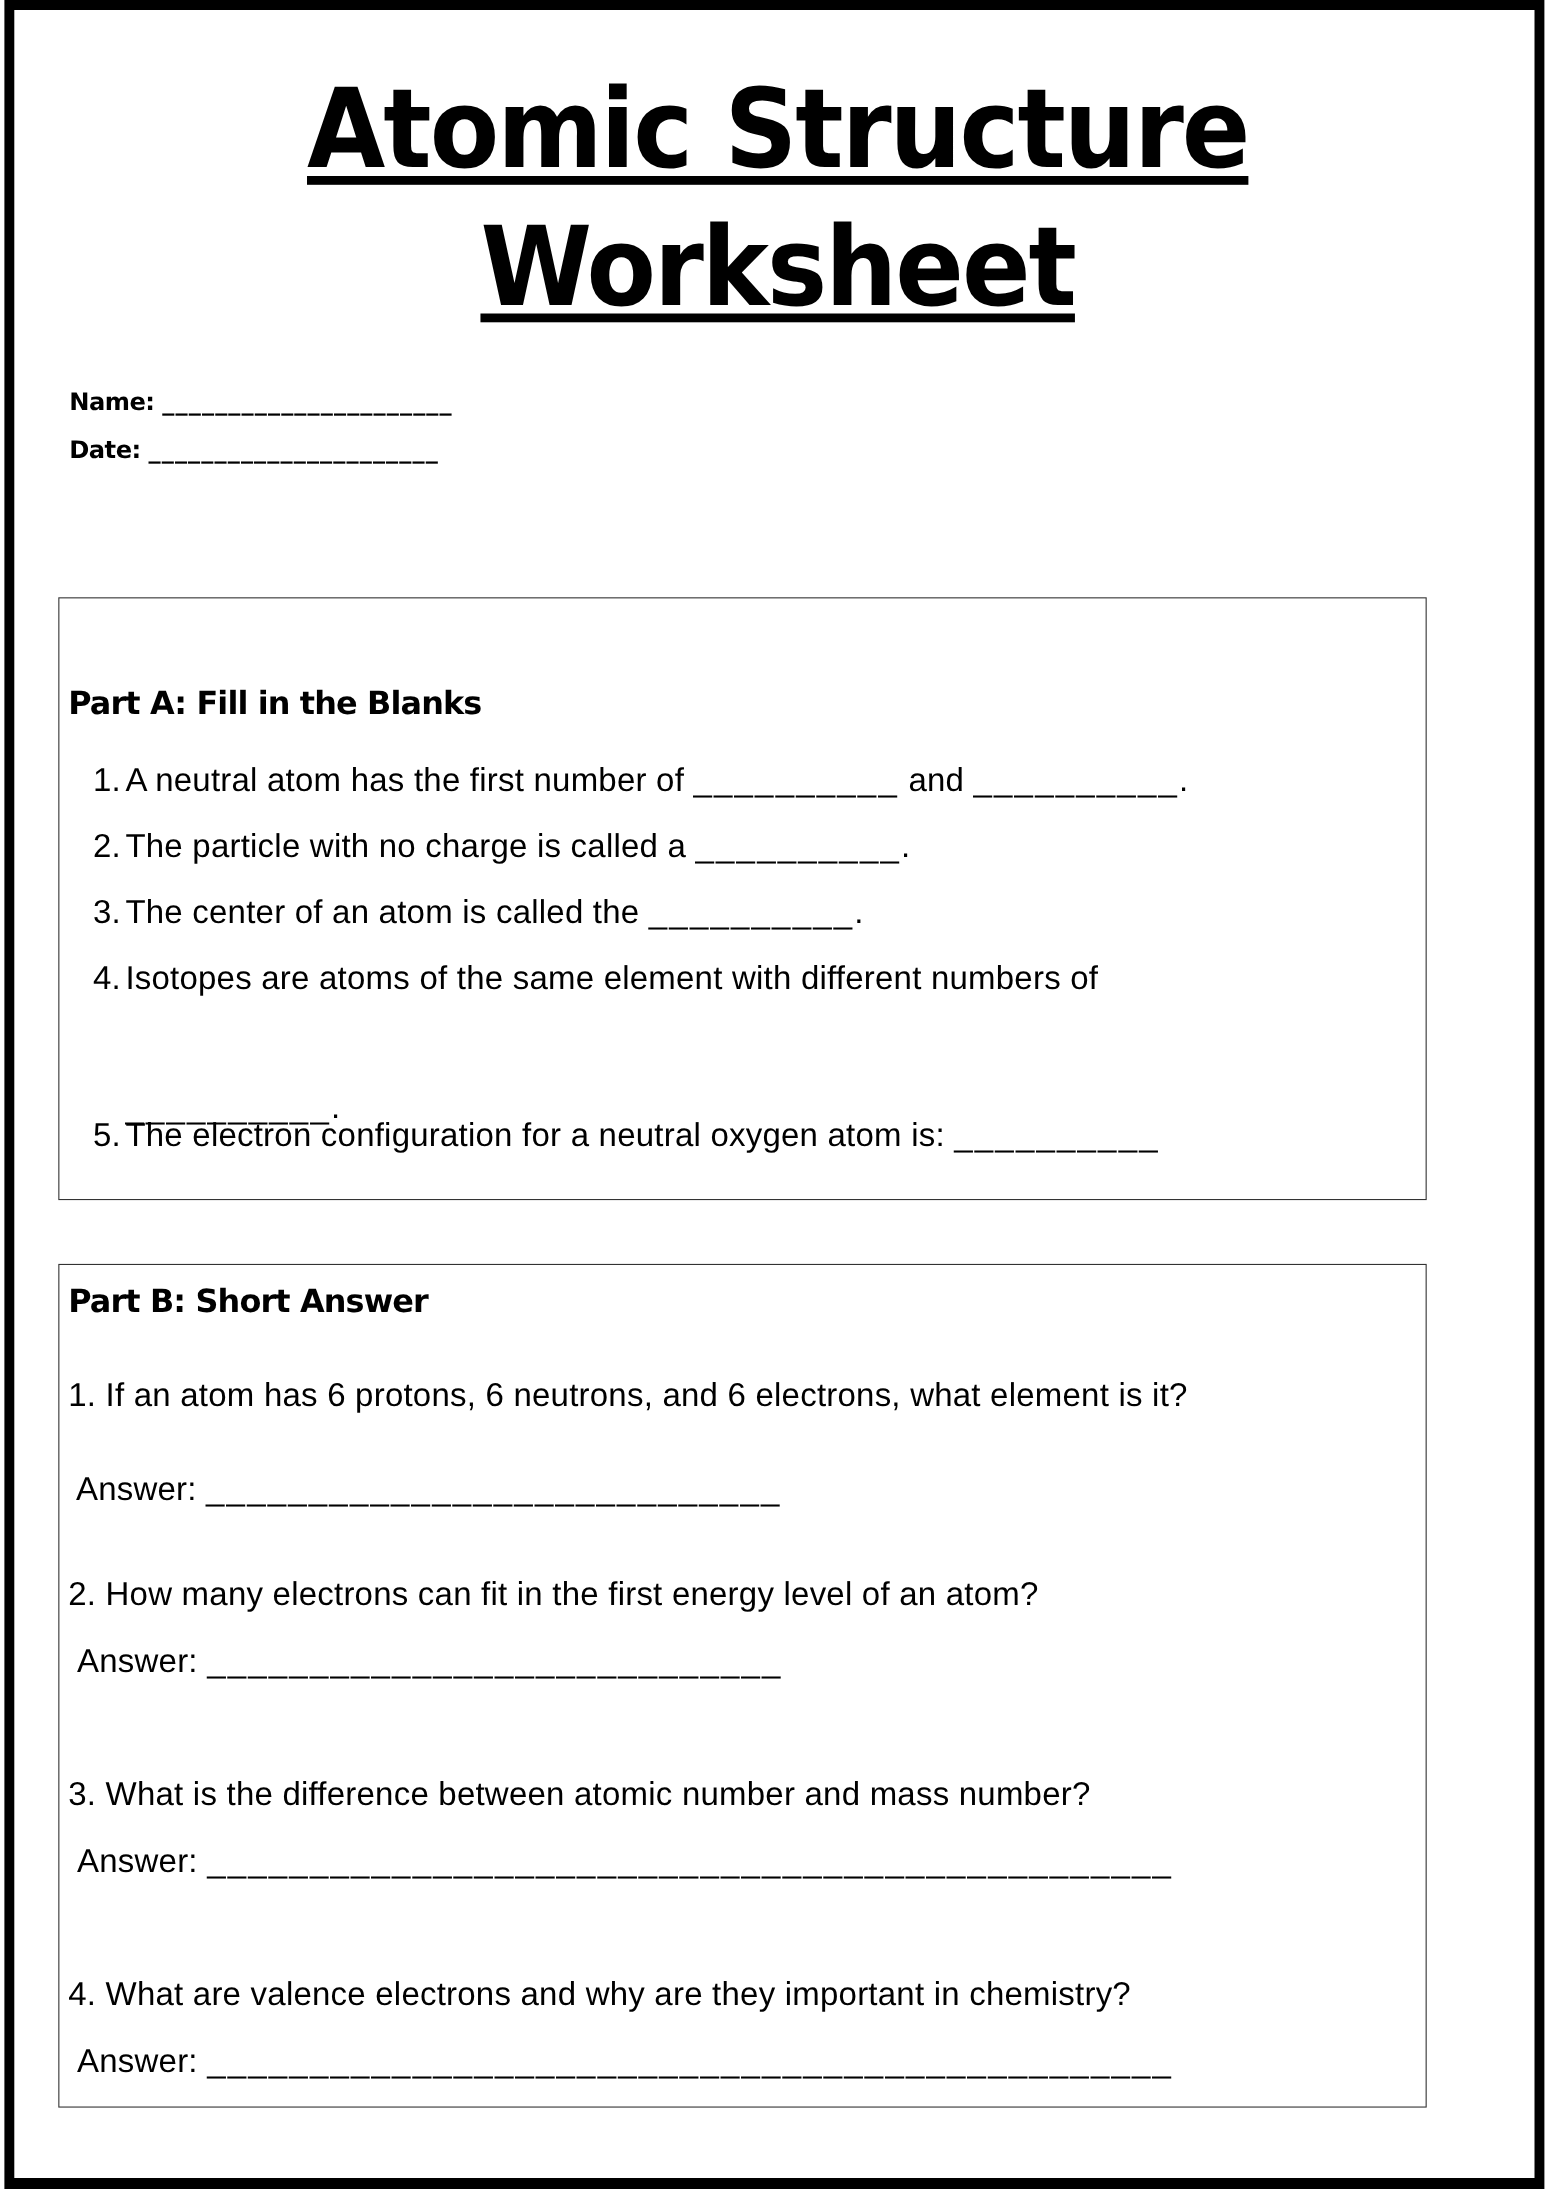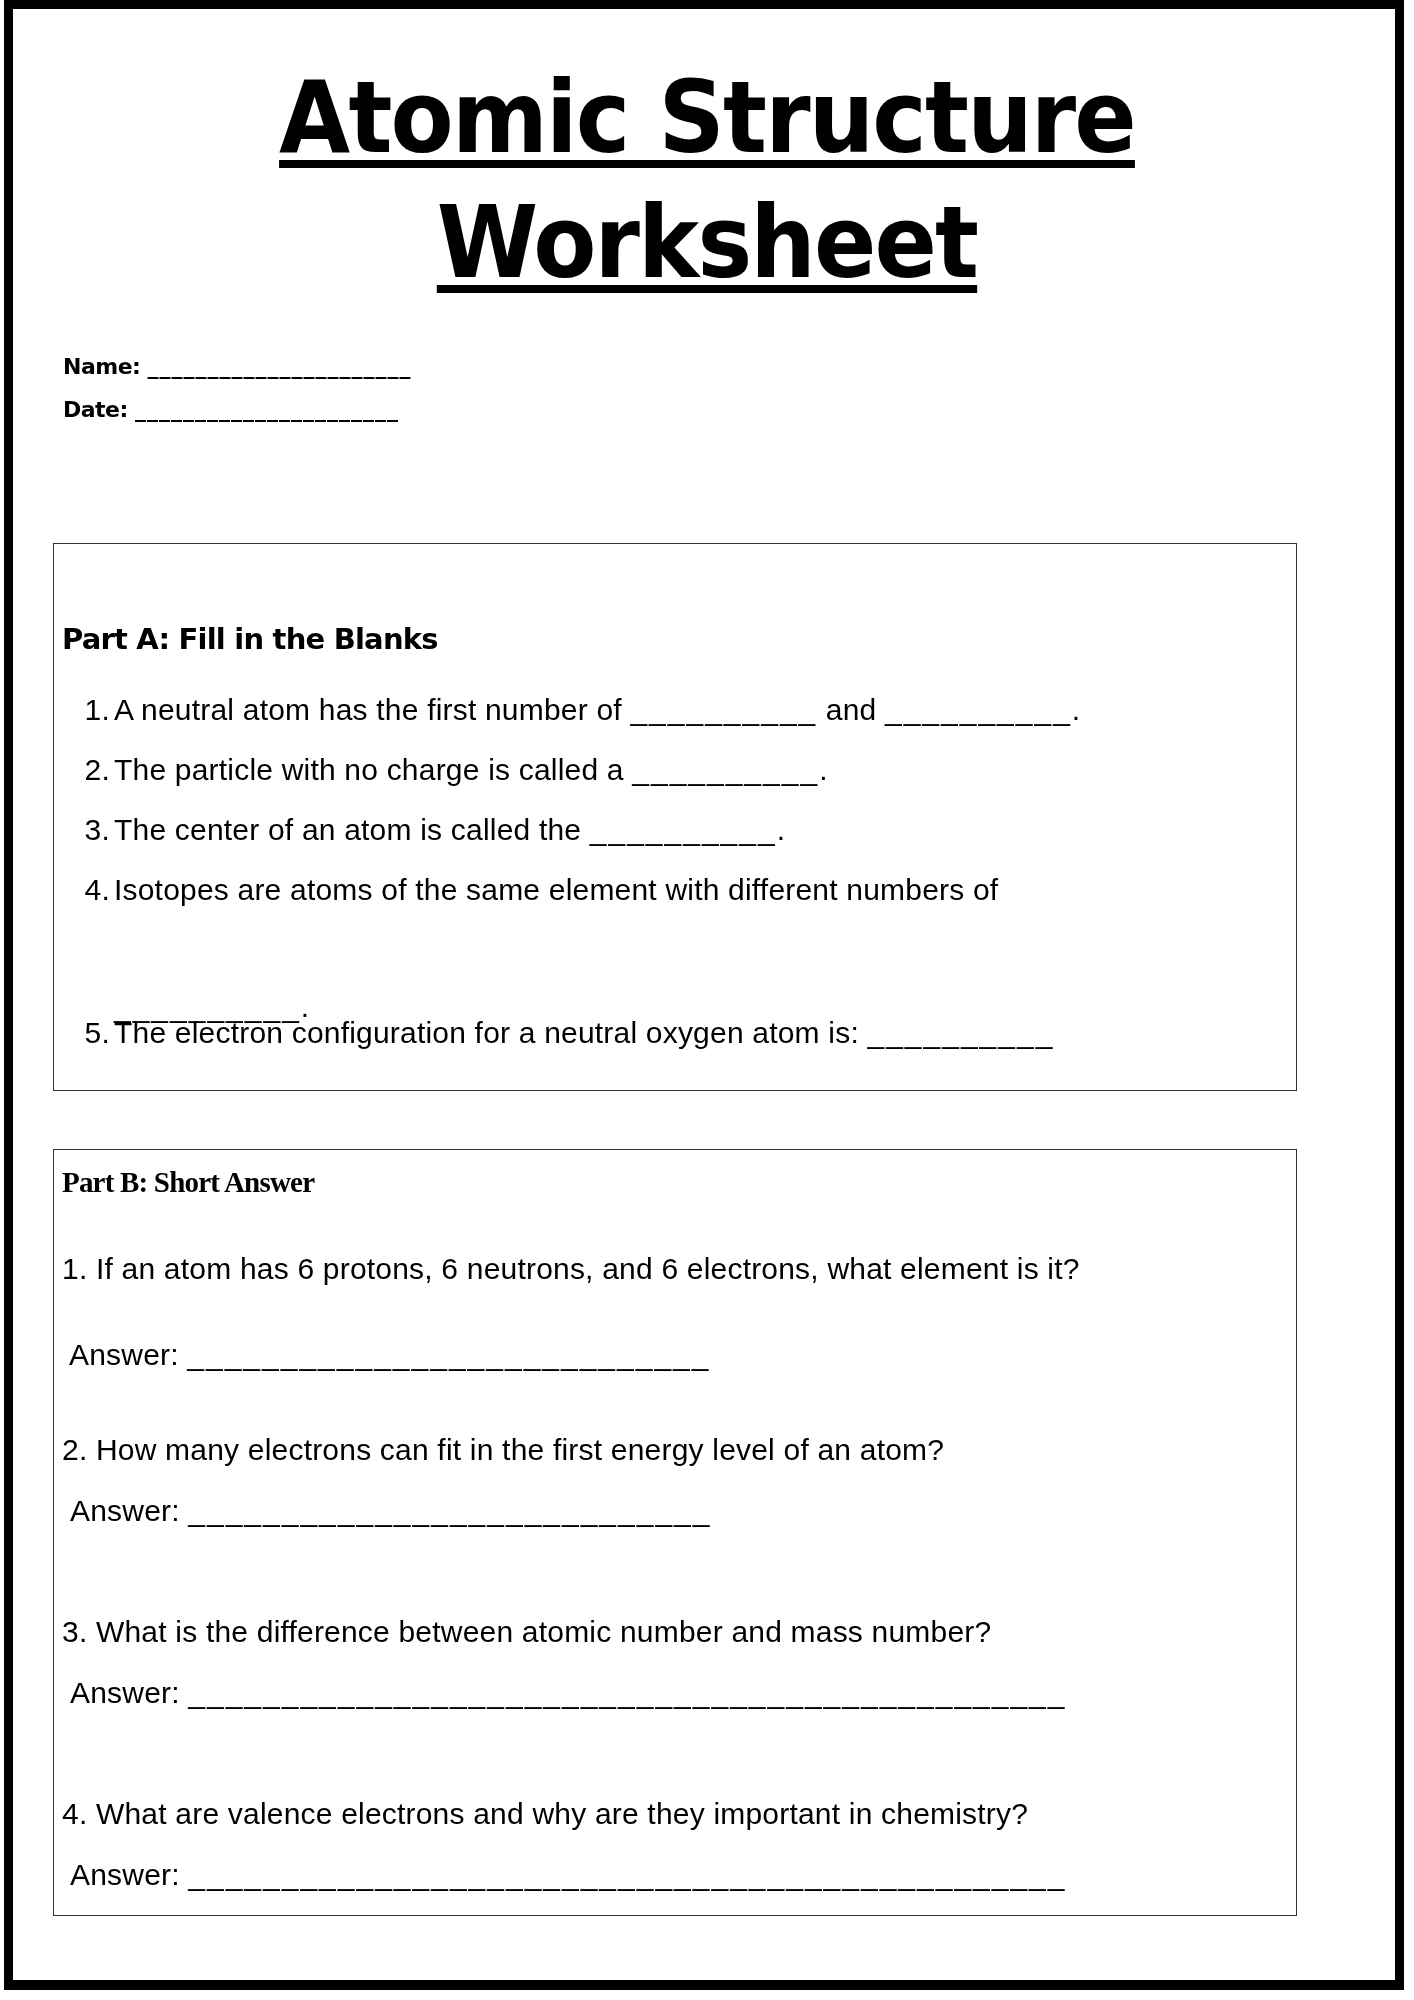--- a/index.html
+++ b/index.html
@@ -41,21 +41,21 @@
 <div class="q" style="left:80px; top:753px;"><span class="qnum">2.</span><span>The particle with no charge is called a </span><span class="blank">__________</span><span>.</span></div>
 
 <div class="q" style="left:80px; top:813px;"><span class="qnum">3.</span><span>The center of an atom is called the </span><span class="blank">__________</span><span>.</span></div>
 
 <div class="q" style="left:80px; top:873px;"><span class="qnum">4.</span><span>Isotopes are atoms of the same element with different numbers of</span></div>
 <div class="q" style="left:114px; top:990px;text-align:right;"><span class="blank">__________</span><span>.</span></div>
 
 <div class="q" style="left:80px; top:996px;margin-top:20px;"><span class="qnum">5.</span><span>The electron configuration for a neutral oxygen atom is: </span><span class="blank">__________</span></div>
 
 <div class="box boxB"></div>
-<div class="part-heading" style="left:62px; top:1166px;font-family:Liberation Serif, serif;">Part B: Short Answer</div>
+<div class="part-heading" style="left:62px; top:1166px;">Part B: Short Answer</div>
 
 <div class="q" style="left:62px; top:1252px;">1. If an atom has 6 protons, 6 neutrons, and 6 electrons, what element is it?</div>
 <div class="q" style="left:69px; top:1338px;"><span>Answer: </span><span class="blank">____________________________</span></div>
 
 <div class="q" style="left:62px; top:1433px;">2. How many electrons can fit in the first energy level of an atom?</div>
 <div class="q" style="left:70px; top:1494px;"><span>Answer: </span><span class="blank">____________________________</span></div>
 
 <div class="q" style="left:62px; top:1615px;">3. What is the difference between atomic number and mass number?</div>
 <div class="q" style="left:70px; top:1676px;"><span>Answer: </span><span class="blank">_______________________________________________</span></div>
 

